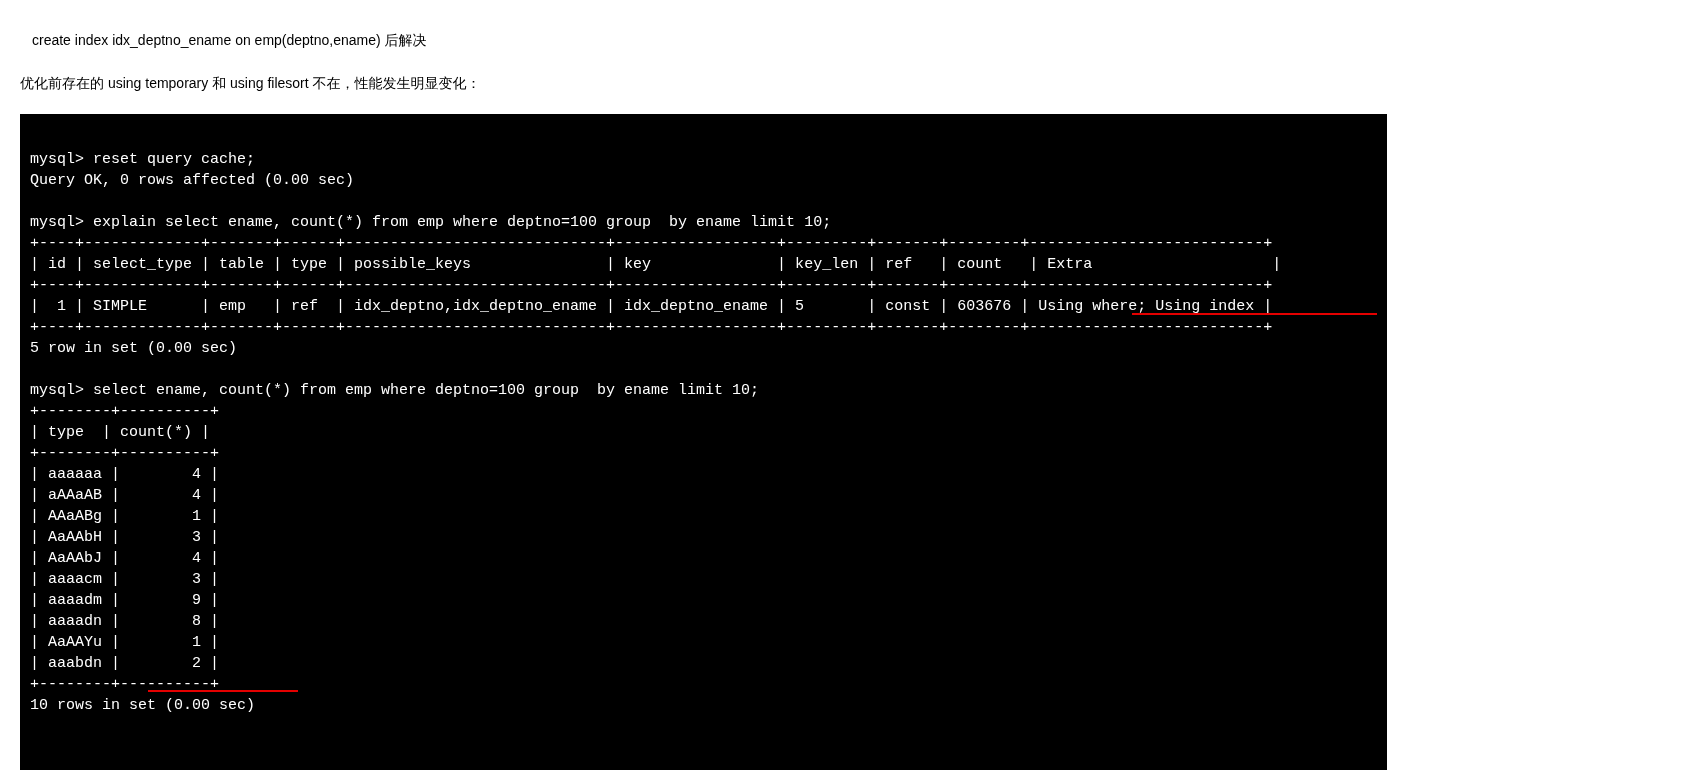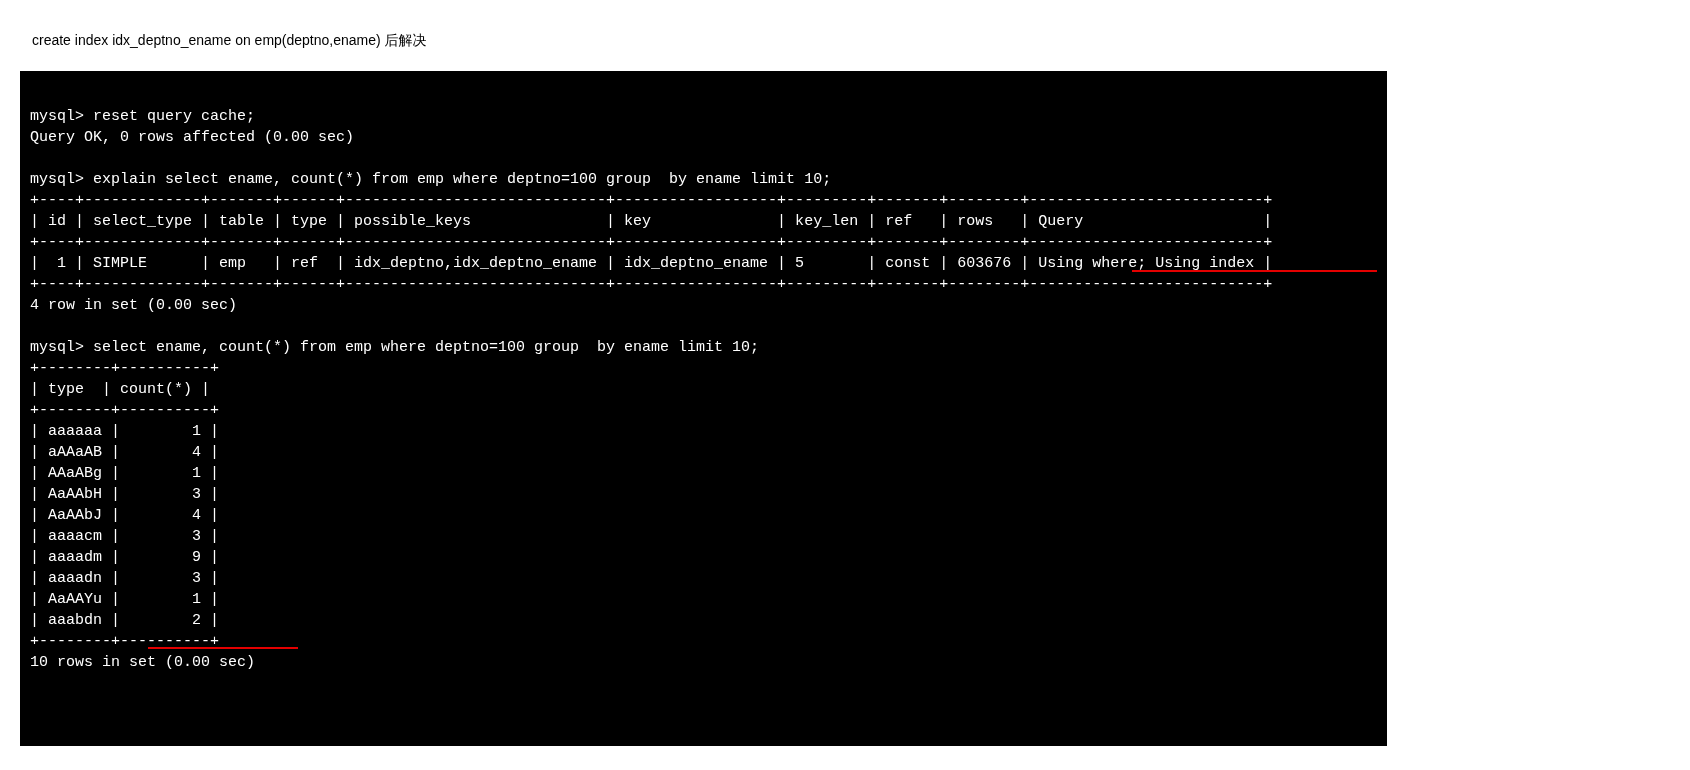--- a/index.html
+++ b/index.html
@@ -39,45 +39,46 @@
     height: 2px;
     background: #e40000;
   }
 </style>
 </head>
 <body>
 
 <div class="page">
 
   <div class="text-line first"> create index idx_deptno_ename on emp(deptno,ename) 后解决</div>
+  <div class="text-line">优化前存在的 using  temporary 和 using  filesort 不在，性能发生明显变化：</div>
 
   <div class="terminal">
 <span>mysql&gt; reset query cache;</span>
 <span>Query OK, 0 rows affected (0.00 sec)</span>
 <span></span>
 <span>mysql&gt; explain select ename, count(*) from emp where deptno=100 group  by ename limit 10;</span>
 <span>+----+-------------+-------+------+-----------------------------+------------------+---------+-------+--------+--------------------------+</span>
-<span>| id | select_type | table | type | possible_keys               | key              | key_len | ref   | rows   | Query                    |</span>
+<span>| id | select_type | table | type | possible_keys               | key              | key_len | ref   | count   | Extra                    |</span>
 <span>+----+-------------+-------+------+-----------------------------+------------------+---------+-------+--------+--------------------------+</span>
 <span>|  1 | SIMPLE      | emp   | ref  | idx_deptno,idx_deptno_ename | idx_deptno_ename | 5       | const | 603676 | Using where; Using index |</span>
 <span>+----+-------------+-------+------+-----------------------------+------------------+---------+-------+--------+--------------------------+</span>
-<span>4 row in set (0.00 sec)</span>
+<span>5 row in set (0.00 sec)</span>
 <span></span>
 <span>mysql&gt; select ename, count(*) from emp where deptno=100 group  by ename limit 10;</span>
 <span>+--------+----------+</span>
 <span>| type  | count(*) |</span>
 <span>+--------+----------+</span>
-<span>| aaaaaa |        1 |</span>
+<span>| aaaaaa |        4 |</span>
 <span>| aAAaAB |        4 |</span>
 <span>| AAaABg |        1 |</span>
 <span>| AaAAbH |        3 |</span>
 <span>| AaAAbJ |        4 |</span>
 <span>| aaaacm |        3 |</span>
 <span>| aaaadm |        9 |</span>
-<span>| aaaadn |        3 |</span>
+<span>| aaaadn |        8 |</span>
 <span>| AaAAYu |        1 |</span>
 <span>| aaabdn |        2 |</span>
 <span>+--------+----------+</span>
 <span>10 rows in set (0.00 sec)</span>
     <div class="u1" style="left:1112px; top:199px; width:245px;"></div>
     <div class="u2" style="left:128px; top:576px; width:150px;"></div>
   </div>
 
 </div>
 

